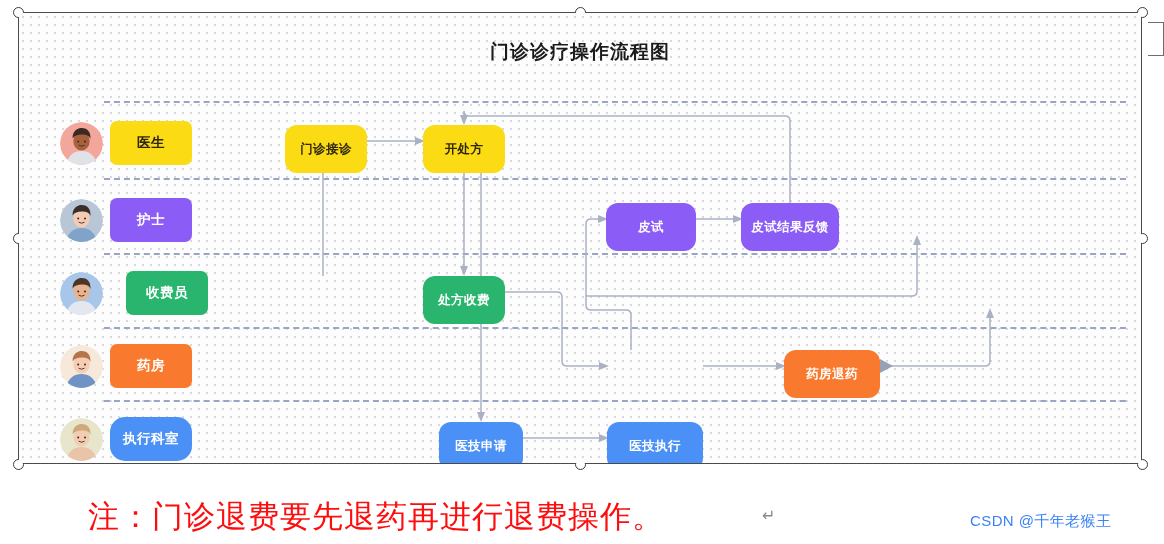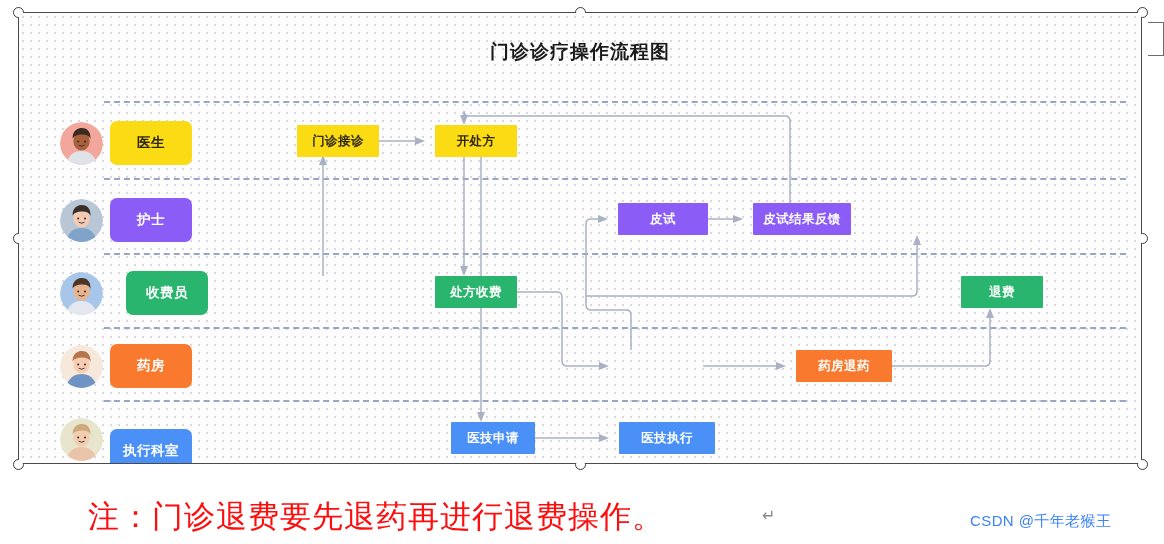--- a/index.html
+++ b/index.html
@@ -58,24 +58,24 @@
   
   .role-chip{
     position:absolute;width:82px;height:44px;border-radius:7px;
     display:flex;align-items:center;justify-content:center;
     font-size:13.5px;font-weight:bold;color:#ffffff;letter-spacing:.5px;
   }
   .role-chip.dark{color:#2e2410;}
 
   
   .node{
-    position:absolute;height:32px;border-radius:1px;
+    position:absolute;height:48px;border-radius:12px;
     display:flex;align-items:center;justify-content:center;
     font-size:12.5px;font-weight:bold;color:#ffffff;
-    letter-spacing:.4px;white-space:nowrap;margin-left:12px;
+    letter-spacing:.4px;white-space:nowrap;
   }
   .node.dark{color:#30280c;}
 
   
   #wires{position:absolute;left:0;top:0;width:1122px;height:450px;pointer-events:none;}
   #wires path{fill:none;stroke:#aab1c4;stroke-width:1.5px;}
   #wires polygon{fill:#aab1c4;}
   #wires polygon.solid{fill:#99a0b4;}
 
   
@@ -173,21 +173,21 @@
         <svg viewBox="0 0 43 43" xmlns="http://www.w3.org/2000/svg">
           <circle cx="21.5" cy="21.5" r="21.5" fill="#e7e6cd"></circle>
           <path d="M6 43 C8 33 14 29 21.5 29 C29 29 35 33 37 43 Z" fill="#e9c4a8"></path>
           <ellipse cx="21.5" cy="19" rx="8.2" ry="9.6" fill="#f3cdb2"></ellipse>
           <path d="M12.6 16.5 C12.2 8.5 18 6 21.8 6 C26.4 6 31 8.8 30.5 17 C29.2 13.5 26 12.4 21.6 12.6 C17.6 12.8 14.4 13.6 12.6 16.5 Z" fill="#cfa97b"></path>
           <circle cx="18.2" cy="19.4" r="1" fill="#3a2a22"></circle>
           <circle cx="25" cy="19.4" r="1" fill="#3a2a22"></circle>
           <path d="M19 23.4 Q21.6 25.2 24.2 23.4" stroke="#3a2a22" stroke-width="0.9" fill="none" stroke-linecap="round"></path>
         </svg>
       </div>
-      <div class="role-chip" style="left: 91px; top: 416px; background: rgb(74, 144, 247);">执行科室</div>
+      <div class="role-chip" style="left: 91px; top: 404px; background: rgb(74, 144, 247); border-radius: 15px;">执行科室</div>
     </div>
 
   <svg id="wires" viewBox="0 0 1122 450">
     <defs></defs>
 
     <g>
       <path d="M304,263 L304,152"></path>
       <polygon points="304,142 300,152 308,152"></polygon>
     </g>
 
@@ -247,20 +247,19 @@
       <polygon points="898,222 894,232 902,232"></polygon>
     </g>
 
   </svg>
     <div class="node dark" style="left: 266px; top: 112px; width: 82px; background: rgb(250, 219, 20);">门诊接诊</div>
     <div class="node dark" style="left: 404px; top: 112px; width: 82px; background: rgb(250, 219, 20);">开处方</div>
     <div class="node" style="left: 587px; top: 190px; width: 90px; background: rgb(139, 92, 246);">皮试</div>
     <div class="node" style="left: 404px; top: 263px; width: 82px; background: rgb(41, 181, 109);">处方收费</div>
     <div class="node" style="left: 722px; top: 190px; width: 98px; background: rgb(139, 92, 246);">皮试结果反馈</div>
     <div class="node" style="left: 765px; top: 337px; width: 96px; background: rgb(249, 122, 46);">药房退药</div>
-    <div class="node" style="left: 930px; top: 263px; width: 82px; background: rgb(41, 181, 109);">退费</div>
     <div class="node" style="left: 420px; top: 409px; width: 84px; background: rgb(74, 144, 247);">医技申请</div>
     <div class="node" style="left: 588px; top: 409px; width: 96px; background: rgb(74, 144, 247);">医技执行</div>
   </div>
 
 <div id="note">注：门诊退费要先退药再进行退费操作。</div>
 <div id="note-pilcrow">↵</div>
 <div id="watermark">CSDN @千年老猴王</div>
 
 </body></html>

